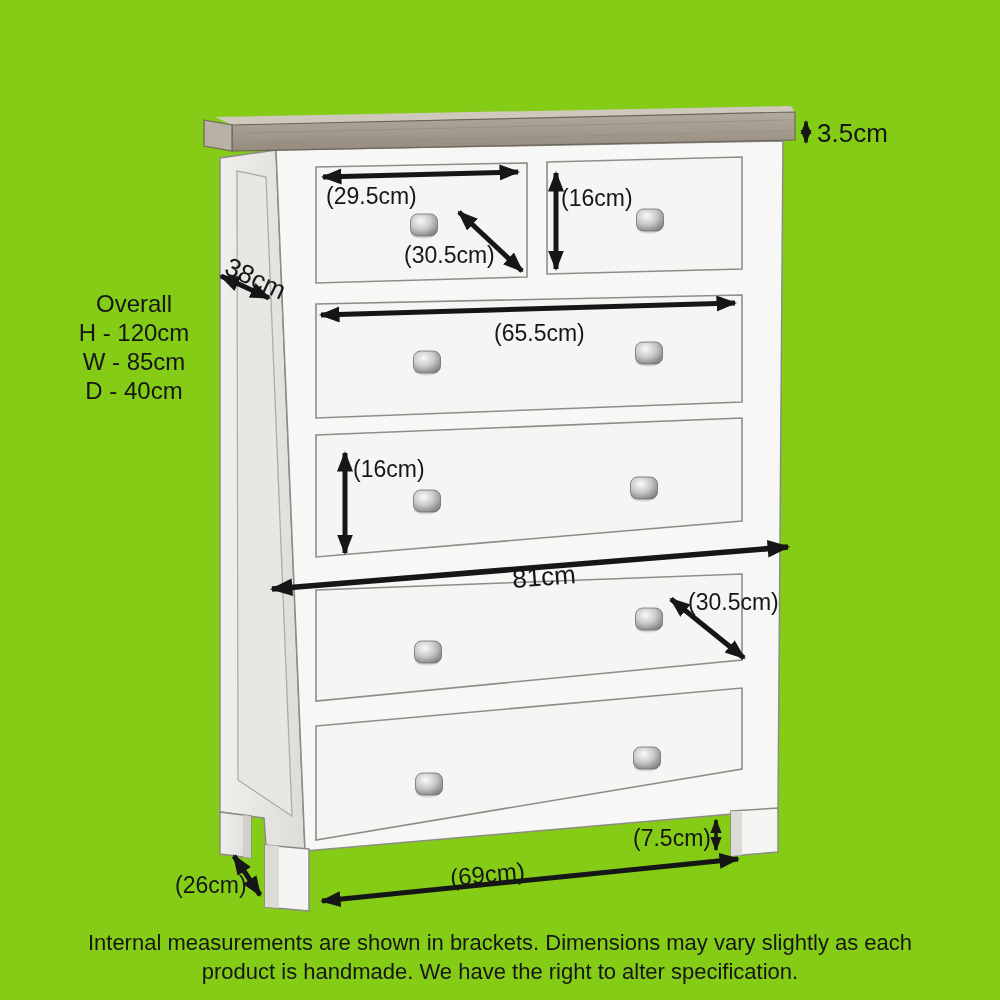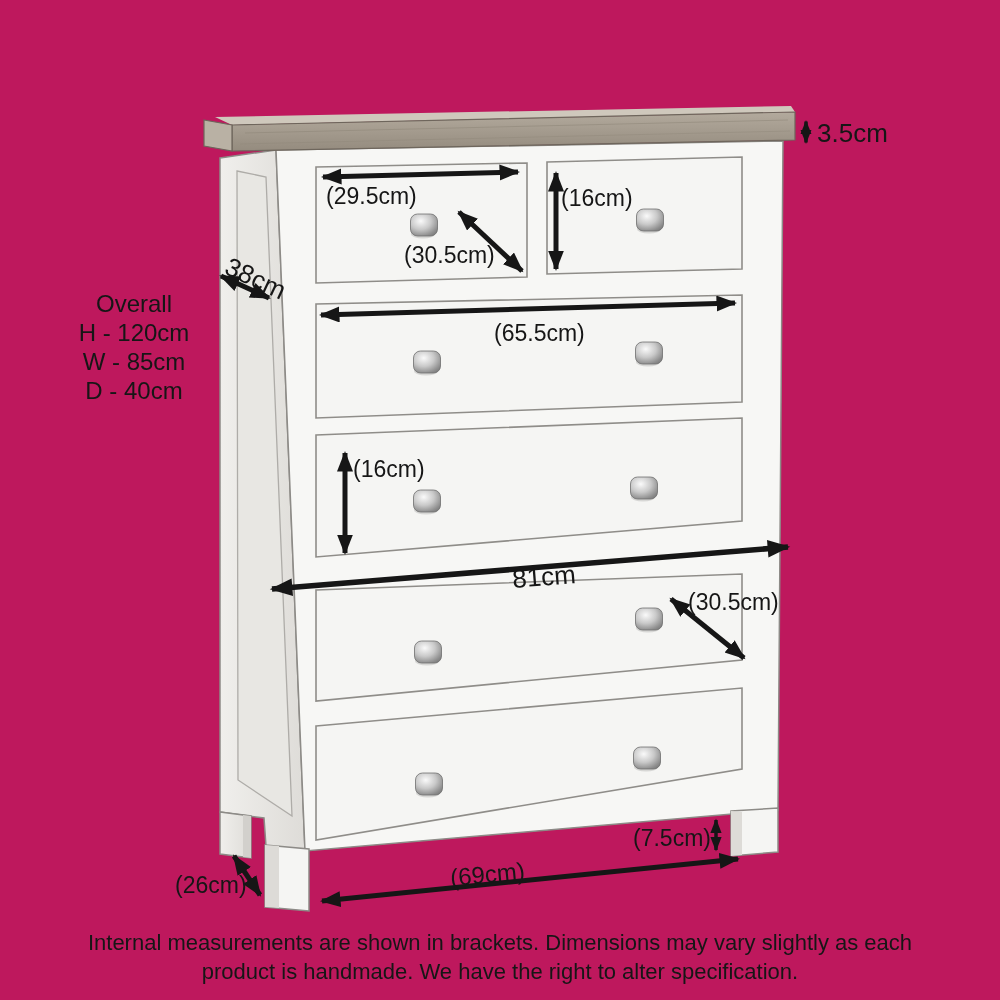--- a/index.html
+++ b/index.html
@@ -1,16 +1,16 @@
 <!DOCTYPE html>
 <html><head>
 <meta charset="utf-8">
 <style>
   html,body{margin:0;padding:0;background:#ffffff;}
-  .stage{position:relative;width:1000px;height:1000px;background:#be185d;overflow:hidden;}
+  .stage{position:relative;width:1000px;height:1000px;background:#84cc16;overflow:hidden;}
   svg{display:block;}
   .lbl{font-family:"Liberation Sans","DejaVu Sans",sans-serif;fill:#161616;}
   .s22{font-size:22px;}
   .s23{font-size:23px;}
   .s24{font-size:24px;}
   .s26{font-size:26px;}
   .outline{stroke:#8d8b87;stroke-width:1.5;}
   .drawer{fill:#f5f5f3;stroke:#8f8d89;stroke-width:1.6;}
   .dim{stroke:#161616;fill:none;}
 </style>

